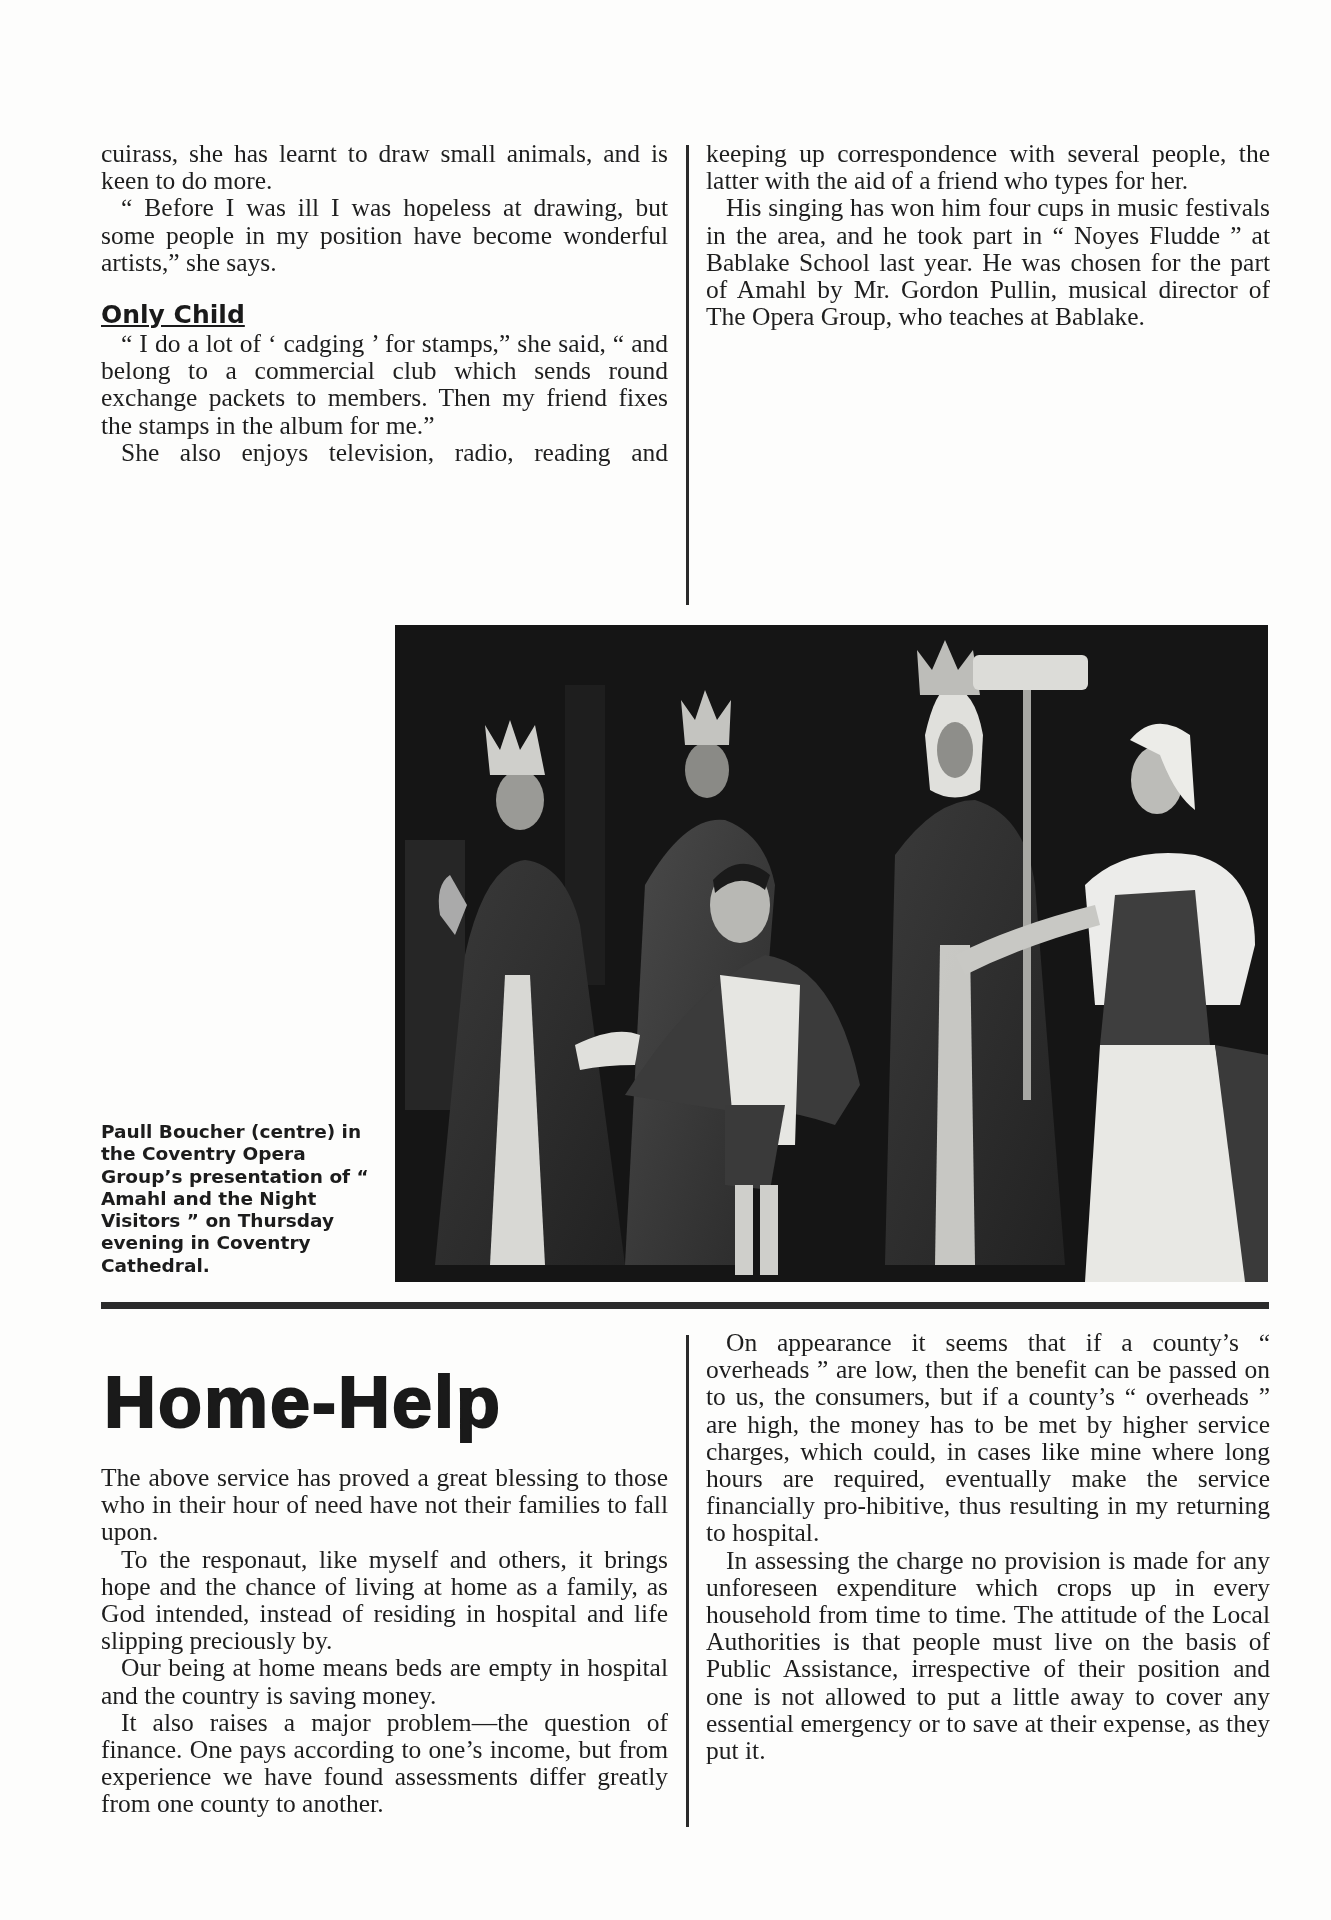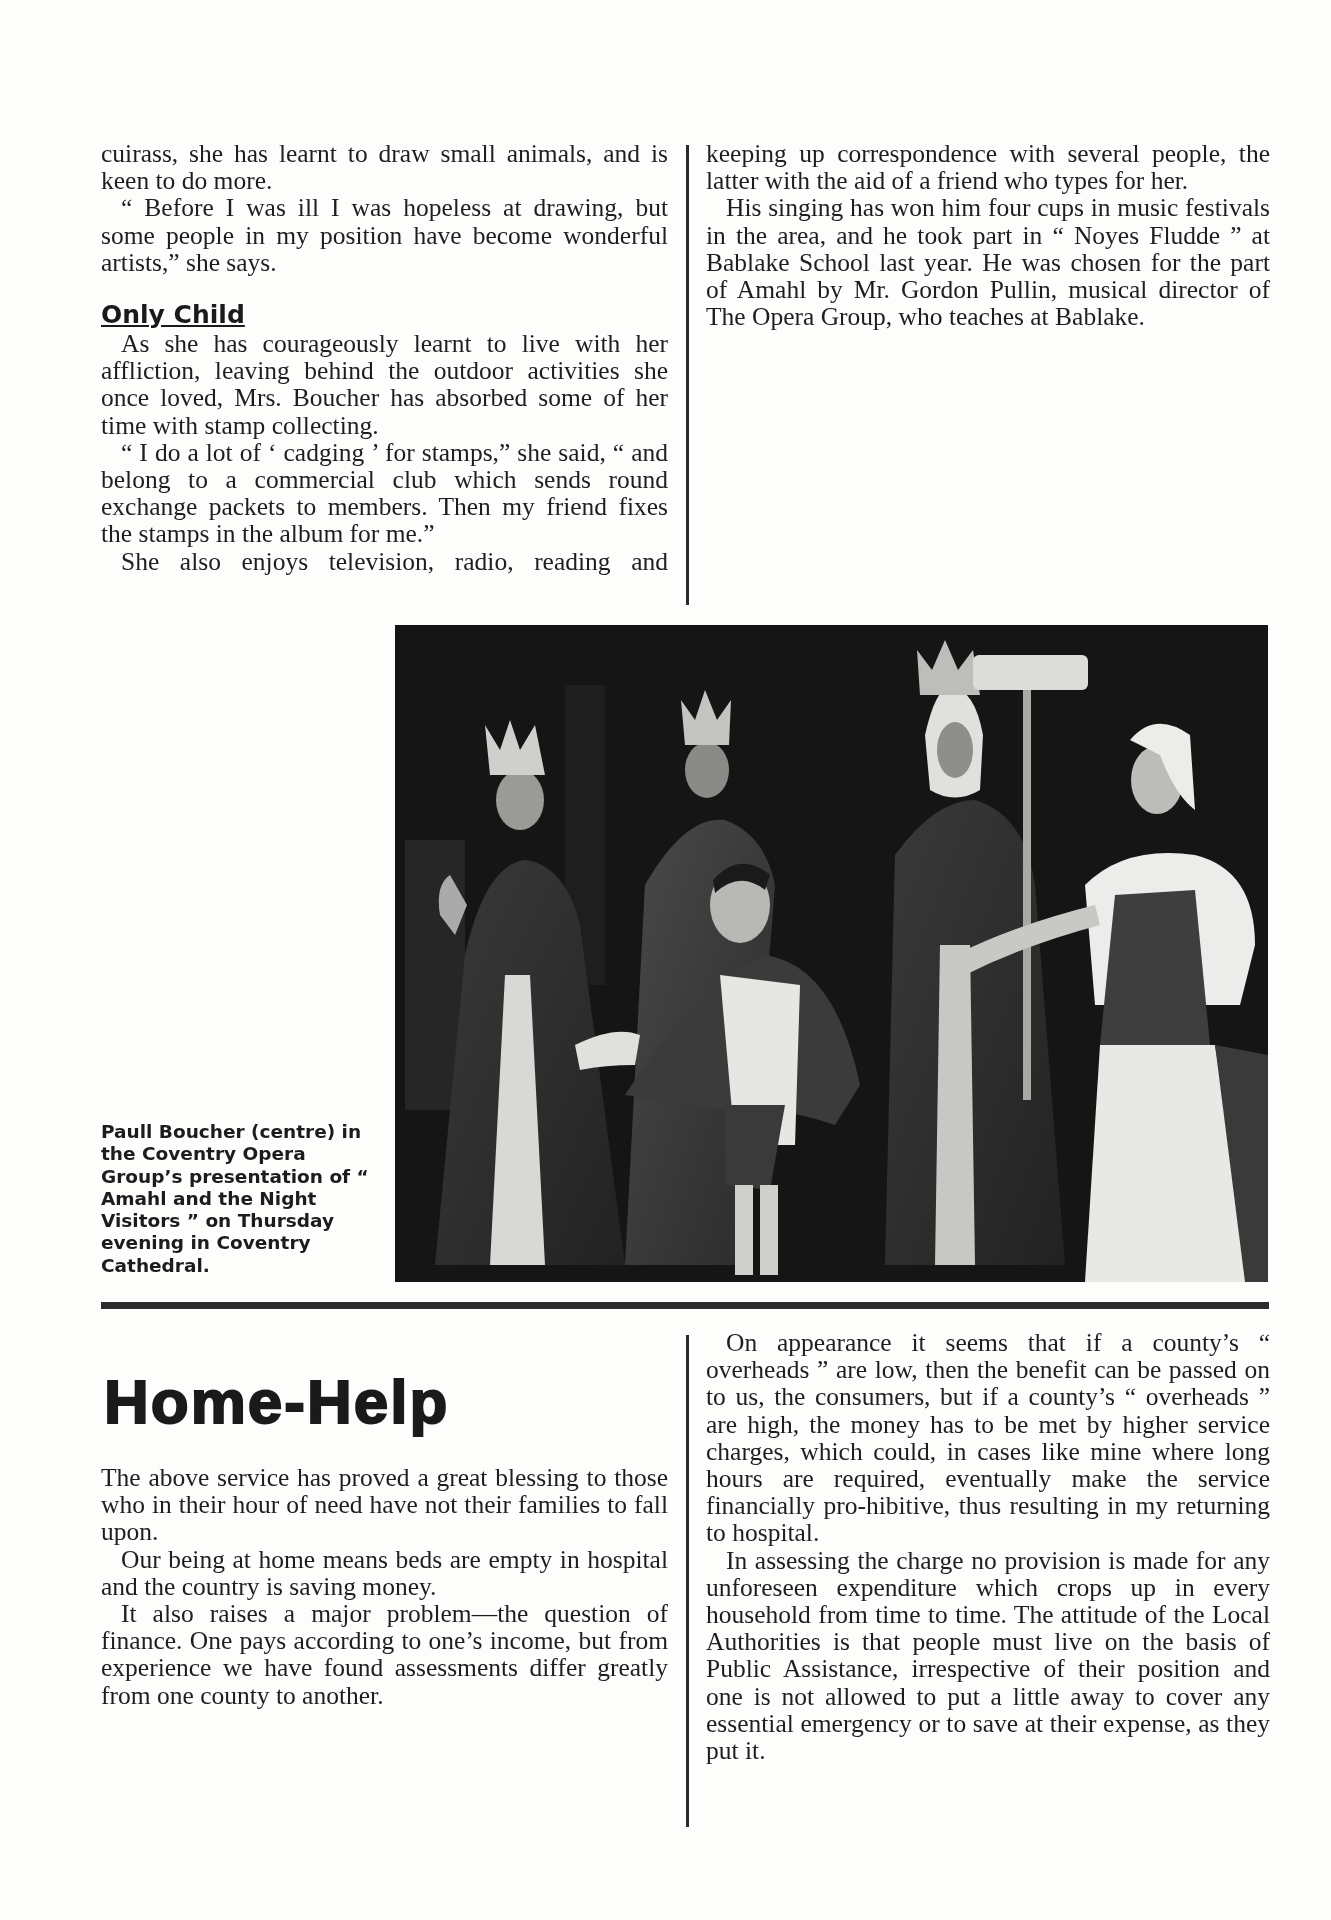--- a/index.html
+++ b/index.html
@@ -28,35 +28,34 @@
     background: #161616; overflow: hidden;
   }
   .photo svg { display: block; width: 100%; height: 100%; }
   .caption {
     position: absolute; left: 101px; top: 1121px; width: 280px;
     font-family: "DejaVu Sans", sans-serif; font-weight: bold; font-size: 18.5px;
     line-height: 22.3px; color: #1c1c1c;
   }
   .headline {
     position: absolute; left: 104px; top: 1352px; margin: 0;
-    font-family: "Liberation Sans", sans-serif; font-weight: 900; font-size: 62px;
+    font-family: "Liberation Sans", sans-serif; font-weight: 900; font-size: 72px;
     line-height: 100px; letter-spacing: 2px; color: #1a1a1a;
     -webkit-text-stroke: 2px #1a1a1a;
   }
 </style>
 </head>
 <body>
 
 <div class="page">
 
   <div class="col col-top-left">
     <p class="noindent">cuirass, she has learnt to draw small animals, and is keen to do more.</p>
     <p>“ Before I was ill I was hopeless at drawing, but some people in my position have become wonderful artists,” she says.</p>
     <h3 class="subhead">Only Child</h3>
-    <p>As she has courageously learnt to live with her affliction, leaving behind the outdoor activities she once loved, Mrs. Boucher has absorbed some of her time with stamp collecting.</p>
     <p>“ I do a lot of ‘ cadging ’ for stamps,” she said, “ and belong to a commercial club which sends round exchange packets to members. Then my friend fixes the stamps in the album for me.”</p>
     <p style="text-align-last: justify;">She also enjoys television, radio, reading and</p>
   </div>
 
   <div class="vrule vrule-top"></div>
 
   <div class="col col-top-right">
     <p class="noindent">keeping up correspondence with several people, the latter with the aid of a friend who types for her.</p>
     <p>His singing has won him four cups in music festivals in the area, and he took part in “ Noyes Fludde ” at Bablake School last year. He was chosen for the part of Amahl by Mr. Gordon Pullin, musical director of The Opera Group, who teaches at Bablake.</p>
   </div>
@@ -116,20 +115,21 @@
   </div>
 
   <div class="caption">Paull Boucher (centre) in the Coventry Opera Group’s presentation of “ Amahl and the Night Visitors ” on Thursday evening in Coventry Cathedral.</div>
 
   <div class="hrule"></div>
 
   <h1 class="headline">Home-Help</h1>
 
   <div class="col col-bot-left">
     <p class="noindent">The above service has proved a great blessing to those who in their hour of need have not their families to fall upon.</p>
+    <p>To the responaut, like myself and others, it brings hope and the chance of living at home as a family, as God intended, instead of residing in hospital and life slipping preciously by.</p>
     <p>Our being at home means beds are empty in hospital and the country is saving money.</p>
     <p>It also raises a major problem—the question of finance. One pays according to one’s income, but from experience we have found assessments differ greatly from one county to another.</p>
   </div>
 
   <div class="vrule vrule-bot"></div>
 
   <div class="col col-bot-right">
     <p>On appearance it seems that if a county’s “ overheads ” are low, then the benefit can be passed on to us, the consumers, but if a county’s “ overheads ” are high, the money has to be met by higher service charges, which could, in cases like mine where long hours are required, eventually make the service financially pro-hibitive, thus resulting in my returning to hospital.</p>
     <p>In assessing the charge no provision is made for any unforeseen expenditure which crops up in every household from time to time. The attitude of the Local Authorities is that people must live on the basis of Public Assistance, irrespective of their position and one is not allowed to put a little away to cover any essential emergency or to save at their expense, as they put it.</p>
   </div>

